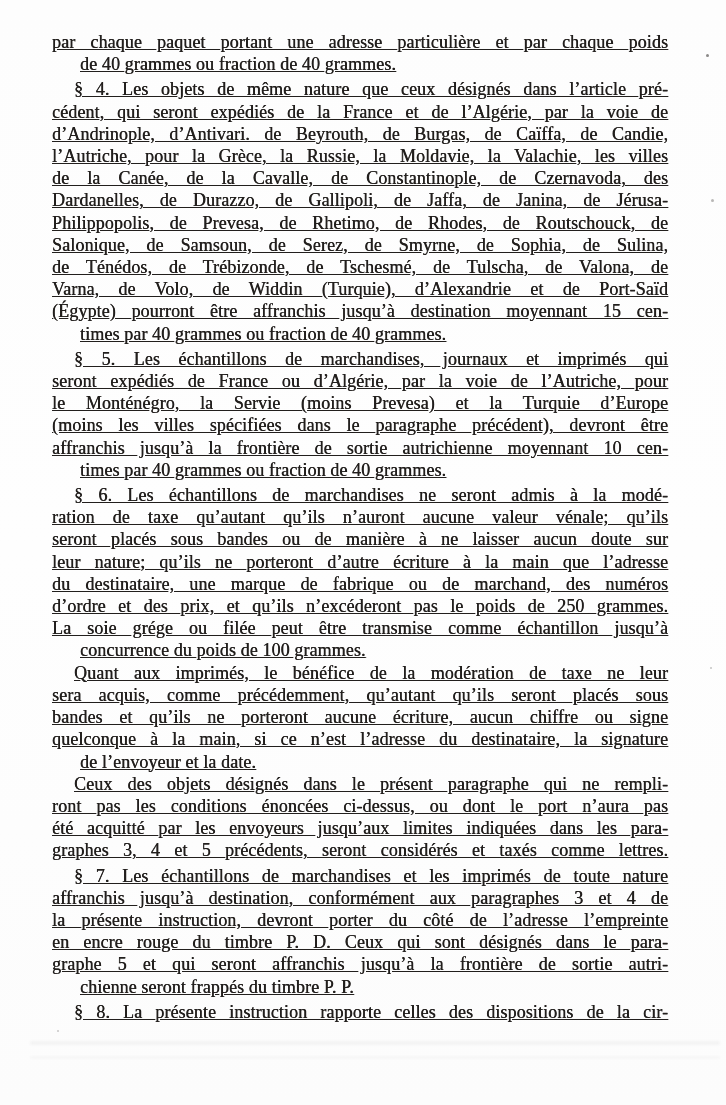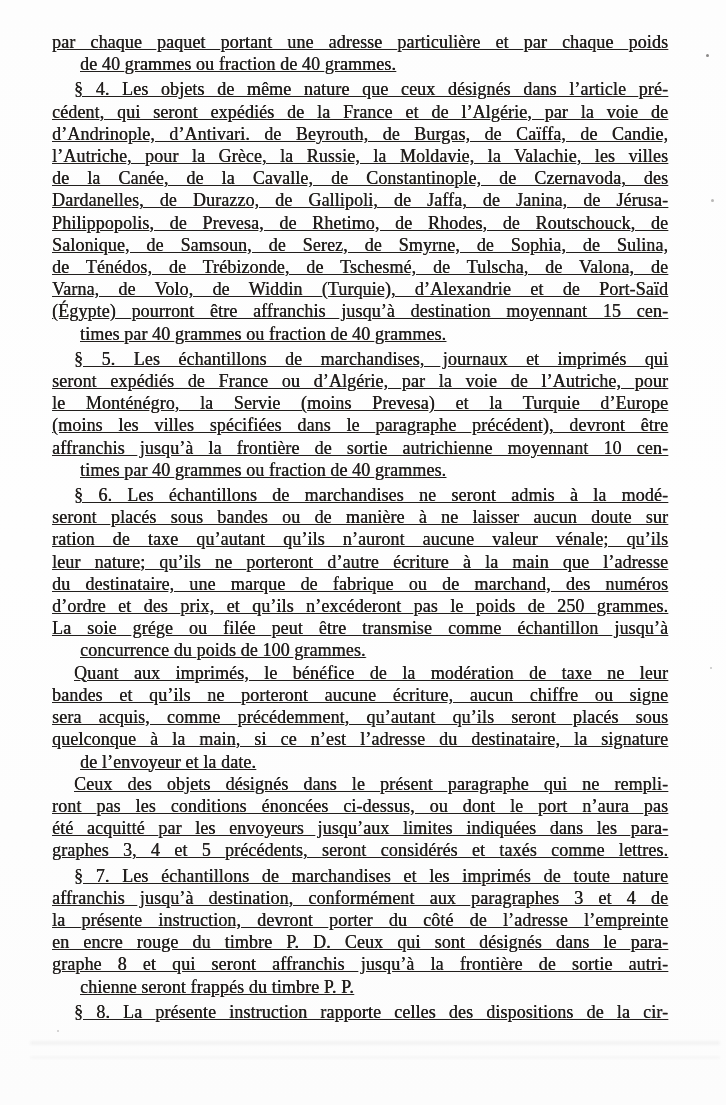--- a/index.html
+++ b/index.html
@@ -76,47 +76,47 @@
       <div class="para indent section">
         <div class="line">§ 5. Les échantillons de marchandises, journaux et imprimés qui</div>
         <div class="line">seront expédiés de France ou d’Algérie, par la voie de l’Autriche, pour</div>
         <div class="line">le Monténégro, la Servie (moins Prevesa) et la Turquie d’Europe</div>
         <div class="line">(moins les villes spécifiées dans le paragraphe précédent), devront être</div>
         <div class="line">affranchis jusqu’à la frontière de sortie autrichienne moyennant 10 cen-</div>
         <div class="line lastline">times par 40 grammes ou fraction de 40 grammes.</div>
       </div>
       <div class="para indent section">
         <div class="line">§ 6. Les échantillons de marchandises ne seront admis à la modé-</div>
+        <div class="line">ration de taxe qu’autant qu’ils n’auront aucune valeur vénale; qu’ils</div>
         <div class="line">seront placés sous bandes ou de manière à ne laisser aucun doute sur</div>
-        <div class="line">ration de taxe qu’autant qu’ils n’auront aucune valeur vénale; qu’ils</div>
         <div class="line">leur nature; qu’ils ne porteront d’autre écriture à la main que l’adresse</div>
         <div class="line">du destinataire, une marque de fabrique ou de marchand, des numéros</div>
         <div class="line">d’ordre et des prix, et qu’ils n’excéderont pas le poids de 250 grammes.</div>
         <div class="line">La soie grége ou filée peut être transmise comme échantillon jusqu’à</div>
         <div class="line lastline">concurrence du poids de 100 grammes.</div>
       </div>
       <div class="para indent">
         <div class="line">Quant aux imprimés, le bénéfice de la modération de taxe ne leur</div>
+        <div class="line">sera acquis, comme précédemment, qu’autant qu’ils seront placés sous</div>
         <div class="line">bandes et qu’ils ne porteront aucune écriture, aucun chiffre ou signe</div>
-        <div class="line">sera acquis, comme précédemment, qu’autant qu’ils seront placés sous</div>
         <div class="line">quelconque à la main, si ce n’est l’adresse du destinataire, la signature</div>
         <div class="line lastline">de l’envoyeur et la date.</div>
       </div>
       <div class="para indent">
         <div class="line">Ceux des objets désignés dans le présent paragraphe qui ne rempli-</div>
         <div class="line">ront pas les conditions énoncées ci-dessus, ou dont le port n’aura pas</div>
         <div class="line">été acquitté par les envoyeurs jusqu’aux limites indiquées dans les para-</div>
         <div class="line">graphes 3, 4 et 5 précédents, seront considérés et taxés comme lettres.</div>
       </div>
       <div class="para indent section">
         <div class="line">§ 7. Les échantillons de marchandises et les imprimés de toute nature</div>
         <div class="line">affranchis jusqu’à destination, conformément aux paragraphes 3 et 4 de</div>
         <div class="line">la présente instruction, devront porter du côté de l’adresse l’empreinte</div>
         <div class="line">en encre rouge du timbre P. D. Ceux qui sont désignés dans le para-</div>
-        <div class="line">graphe 8 et qui seront affranchis jusqu’à la frontière de sortie autri-</div>
+        <div class="line">graphe 5 et qui seront affranchis jusqu’à la frontière de sortie autri-</div>
         <div class="line lastline">chienne seront frappés du timbre P. P.</div>
       </div>
       <div class="para indent section">
         <div class="line">§ 8. La présente instruction rapporte celles des dispositions de la cir-</div>
       </div>
     </div>
 
   <div class="streak" style="left:30px; top:1041px; width:690px; height:4px;"></div>
   <div class="streak" style="left:30px; top:1056px; width:690px; height:3px; opacity:0.6;"></div>
   <div class="speck" style="left:706px; top:54px; width:3px; height:3px;"></div>

